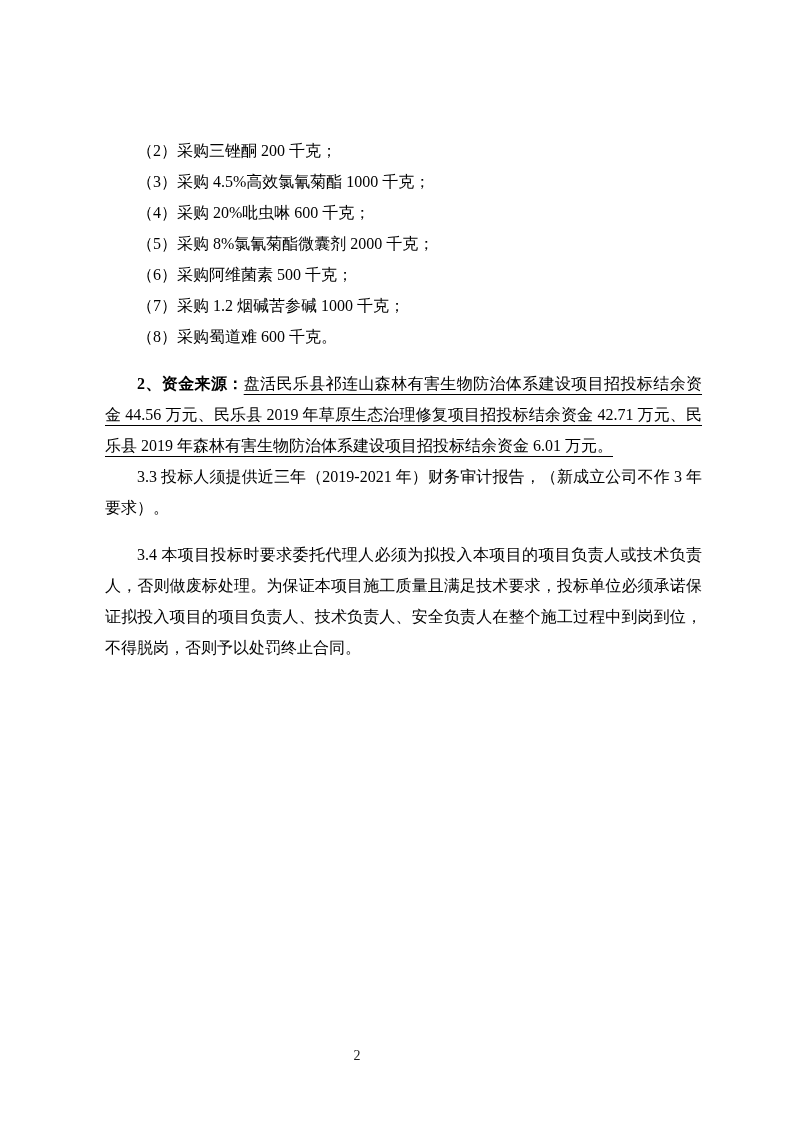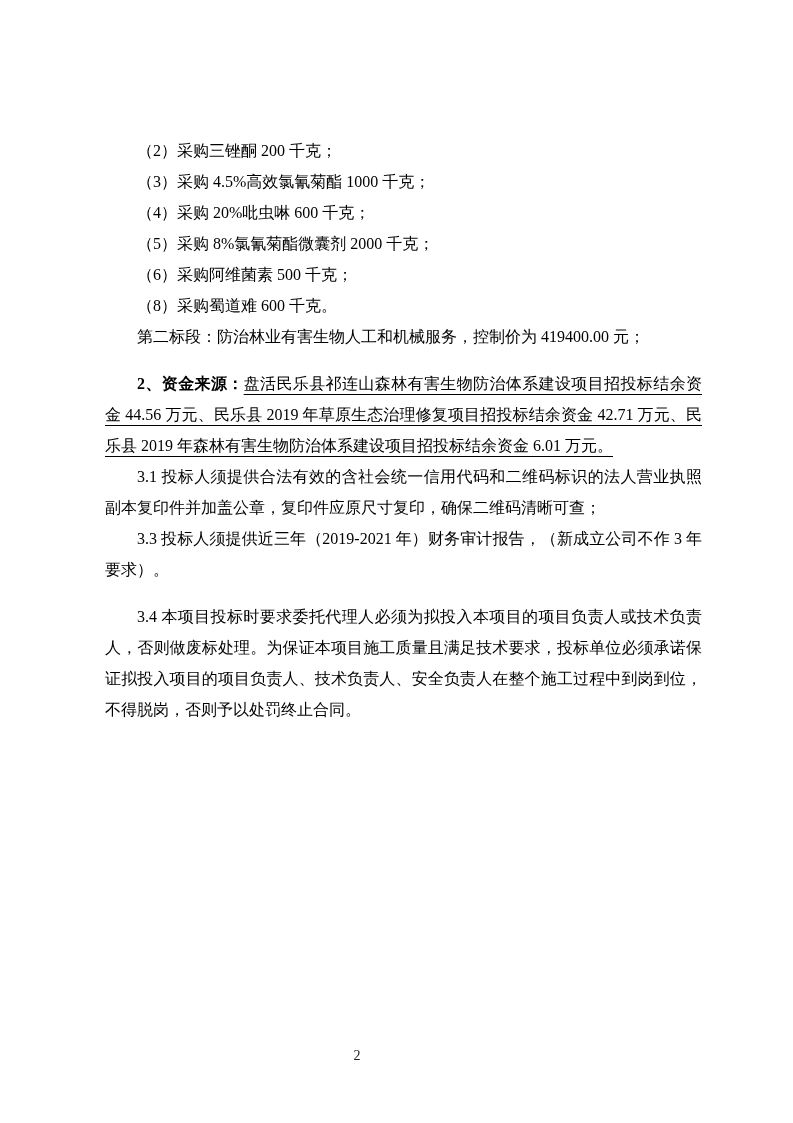--- a/index.html
+++ b/index.html
@@ -52,28 +52,27 @@
 <body>
 
 <div class="page">
   <div class="content">
 
     <p>（2）采购三锉酮 200 千克；</p>
     <p>（3）采购 4.5%高效氯氰菊酯 1000 千克；</p>
     <p>（4）采购 20%吡虫啉 600 千克；</p>
     <p>（5）采购 8%氯氰菊酯微囊剂 2000 千克；</p>
     <p>（6）采购阿维菌素 500 千克；</p>
+    <p>（7）采购 1.2 烟碱苦参碱 1000 千克；</p>
     <p>（8）采购蜀道难 600 千克。</p>
 
-    <p>第二标段：防治林业有害生物人工和机械服务，控制价为 419400.00 元；</p>
 
     <p class="sp5"><span class="bold">2、资金来源：</span><span class="u">盘活民乐县祁连山森林有害生物防治体系建设项目招投标结余资金 44.56 万元、民乐县 2019 年草原生态治理修复项目招投标结余资金 42.71 万元、民乐县 2019 年森林有害生物防治体系建设项目招投标结余资金 6.01 万元。</span></p>
 
 
-    <p>3.1 投标人须提供合法有效的含社会统一信用代码和二维码标识的法人营业执照副本复印件并加盖公章，复印件应原尺寸复印，确保二维码清晰可查；</p>
 
 
     <p>3.3 投标人须提供近三年（2019-2021 年）财务审计报告，（新成立公司不作 3 年要求）。</p>
 
     <p class="sp5">3.4 本项目投标时要求委托代理人必须为拟投入本项目的项目负责人或技术负责人，否则做废标处理。为保证本项目施工质量且满足技术要求，投标单位必须承诺保证拟投入项目的项目负责人、技术负责人、安全负责人在整个施工过程中到岗到位，不得脱岗，否则予以处罚终止合同。</p>
 
 
   </div>
 
   <div class="page-num">2</div>

